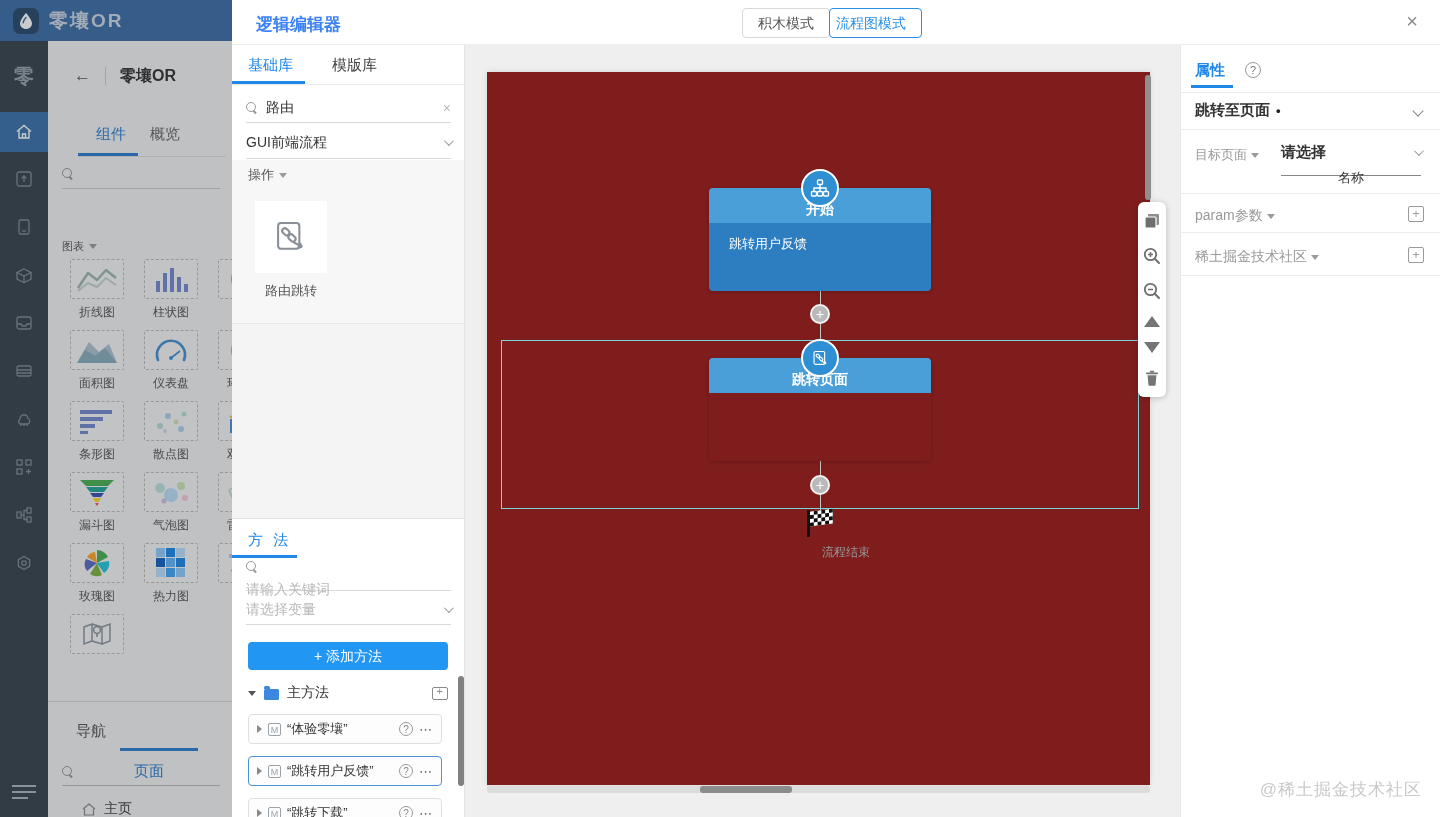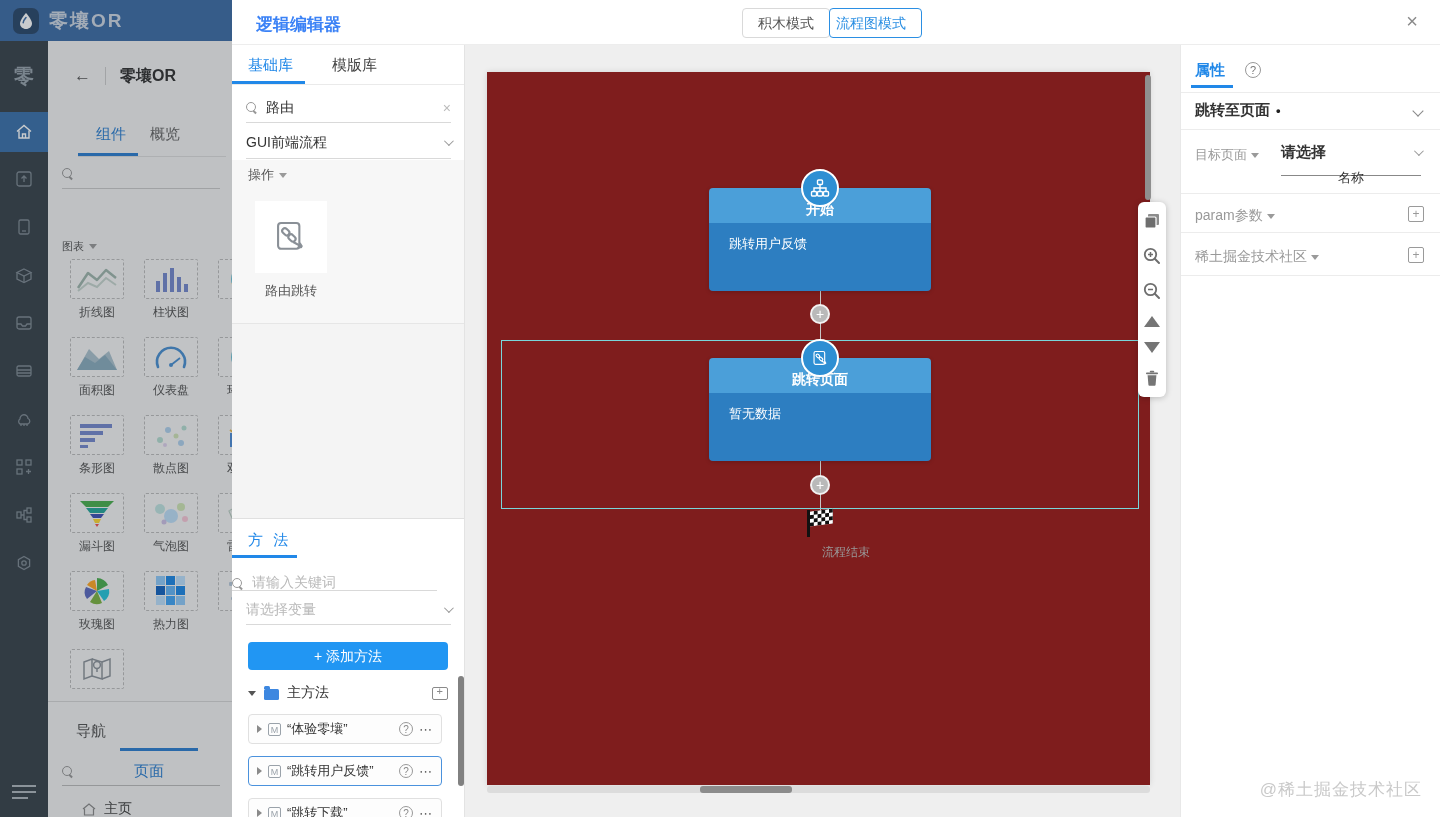--- a/index.html
+++ b/index.html
@@ -28,21 +28,21 @@
   .lp-title { font-size:16px; font-weight:bold; color:#333; }
   .lp-tabs { position:absolute; top:70px; left:0; width:148px; height:46px; border-bottom:1px solid #dcdcdc;margin-left:30px; }
   .lp-tab { position:absolute; top:14px; font-size:15px; color:#666; }
   .lp-tab.t0 { left:18px; color:#2d7fd0; }
   .lp-tab.t1 { left:72px; }
   .lp-tab-line { position:absolute; left:0; bottom:0; width:60px; height:3px; background:#2d7fd0; }
   .lp-search { position:absolute; top:118px; left:14px; width:158px; height:30px; border-bottom:1px solid #c9c9c9; display:flex; align-items:center; }
   .lp-lib-title { position:absolute; top:147px; left:0; width:184px; height:44px; border-bottom:1px solid #d8d8d8; line-height:44px; padding-left:14px; font-size:15px; font-weight:bold; color:#333; }
   .lp-group { position:absolute; top:198px; left:14px; font-size:11px; color:#555; display:flex; align-items:center; gap:5px; }
 
-  .chart-grid { position:absolute; top:218px; left:12px; width:260px; display:grid; grid-template-columns:74px 74px 74px; row-gap:16px; }
+  .chart-grid { position:absolute; top:218px; left:12px; width:260px; display:grid; grid-template-columns:74px 74px 74px; row-gap:9px; }
   .cc { width:74px; text-align:center; }
   .cc .box { width:54px; height:40px; margin:0 auto; border:1px dashed #bcbcbc; border-radius:2px; display:flex; align-items:center; justify-content:center; background:rgba(255,255,255,.25); }
   .cc .cl { margin-top:5px; font-size:12px; color:#555; white-space:nowrap; }
   .pie-icon { width:28px; height:28px; border-radius:50%; background:conic-gradient(#3d4878 0 45%, #e9c64b 45% 70%, #6fc3d6 70% 100%); }
   .donut-icon { position:relative; width:28px; height:28px; border-radius:50%; background:conic-gradient(#3d4878 0 35%, #e9c64b 35% 60%, #6fc3d6 60% 85%, #cfcfcf 85% 100%); }
   .donut-icon:after { content:""; position:absolute; left:7px; top:7px; width:14px; height:14px; border-radius:50%; background:#e8e8e8; }
 
   .lp-bottom { position:absolute; top:660px; left:0; width:184px; height:116px; border-top:1px solid #d5d5d5; }
   .lpb-tab { position:absolute; top:20px; font-size:15px; color:#555; }
   .lpb-tab.t0 { left:28px; }
@@ -83,21 +83,21 @@
   .lib-band { position:absolute; top:115px; left:0; width:232px; height:358px; background:#f7f7f7; }
   .lib-band .divider { position:absolute; top:163px; left:0; width:232px; height:1px; background:#e6e6e6; }
   .lib-band .lower { position:absolute; top:164px; left:0; width:232px; height:194px; background:#f4f4f4; }
   .lib-group-row { position:absolute; top:6px; left:16px; display:flex; align-items:center; gap:5px; font-size:13px; color:#555; }
   .lib-card { position:absolute; top:41px; left:23px; width:72px; height:72px; background:#fff; display:flex; align-items:center; justify-content:center; }
   .lib-card-label { position:absolute; top:122px; left:0; width:118px; text-align:center; font-size:13px; color:#555; }
 
   .meth { position:absolute; top:473px; left:0; width:233px; height:299px; background:#fff; border-top:1px solid #e0e0e0; }
   .meth-tab { position:absolute; top:12px; left:16px; font-size:15px; color:#2188e8; letter-spacing:3px; }
   .meth-tab-line { position:absolute; top:36px; left:0; width:65px; height:3px; background:#2188e8; }
-  .meth-search { position:absolute; top:42px; left:0; width:205px; height:30px; border-bottom:1px solid #d9d9d9; display:flex; align-items:flex-end; gap:8px; }
+  .meth-search { position:absolute; top:42px; left:14px; width:205px; height:30px; border-bottom:1px solid #d9d9d9; display:flex; align-items:flex-start; gap:8px;flex-direction:column; }
   .meth-search input { border:none; outline:none; background:transparent; font-size:14px; width:170px; font-family:inherit; color:#333; }
   .meth-search input::placeholder, .ph { color:#b9b9b9; }
   .meth-select { position:absolute; top:76px; left:14px; width:205px; height:30px; border-bottom:1px solid #d9d9d9; display:flex; align-items:center; font-size:14px; }
   .add-btn { position:absolute; top:123px; left:16px; width:200px; height:28px; background:#2196f3; color:#fff; font-size:14px; border:none; border-radius:4px; text-align:center; line-height:28px; }
   .tree-root { position:absolute; top:163px; left:16px; width:200px; height:22px; display:flex; align-items:center; gap:8px; font-size:14px; color:#333; }
   .caret-d { width:0; height:0; border-left:4px solid transparent; border-right:4px solid transparent; border-top:5px solid #555; }
   .caret-r { width:0; height:0; border-top:4px solid transparent; border-bottom:4px solid transparent; border-left:5px solid #8a8a8a; }
   .folder { position:relative; width:15px; height:11px; background:#3d87e0; border-radius:1.5px; margin-top:2px; }
   .folder:before { content:""; position:absolute; left:0; top:-2.5px; width:6px; height:3px; background:#3d87e0; border-radius:1.5px 1.5px 0 0; }
   .folder-add { margin-left:auto; width:16px; height:13px; border:1.2px solid #8a8a8a; border-radius:2px; position:relative; }
@@ -587,21 +587,20 @@
               <rect x="7.5" y="13.5" width="5" height="4.5" rx="1"></rect>
               <rect x="13.5" y="13.5" width="5" height="4.5" rx="1"></rect>
               <path d="M10 6.5v3.5M10 10v3.5M4 13.5V10h12v3.5"></path>
             </svg>
         </div>
 
         <div class="plus-circle" style="top:232px">+</div>
 
         <div class="node" style="top:286px">
           <div class="nh">跳转页面</div>
-          <div class="nb">暂无数据</div>
         </div>
         <div class="node-ico" style="top:267px">
           <svg width="19" height="19" viewBox="0 0 20 20" fill="none" stroke="#fff" stroke-width="1.2">
               <rect x="3.2" y="2.6" width="11.2" height="13.6" rx="1.6"></rect>
               <g transform="rotate(45 8.6 8.6)">
                 <rect x="4.6" y="7.2" width="4.2" height="2.8" rx="1.4"></rect>
                 <rect x="9.2" y="7.2" width="4.2" height="2.8" rx="1.4"></rect>
               </g>
               <path d="M11.2 12.6l4.6 2.6M15.8 15.2l-2.4.5M15.8 15.2l-1.2-2"></path>
             </svg>

